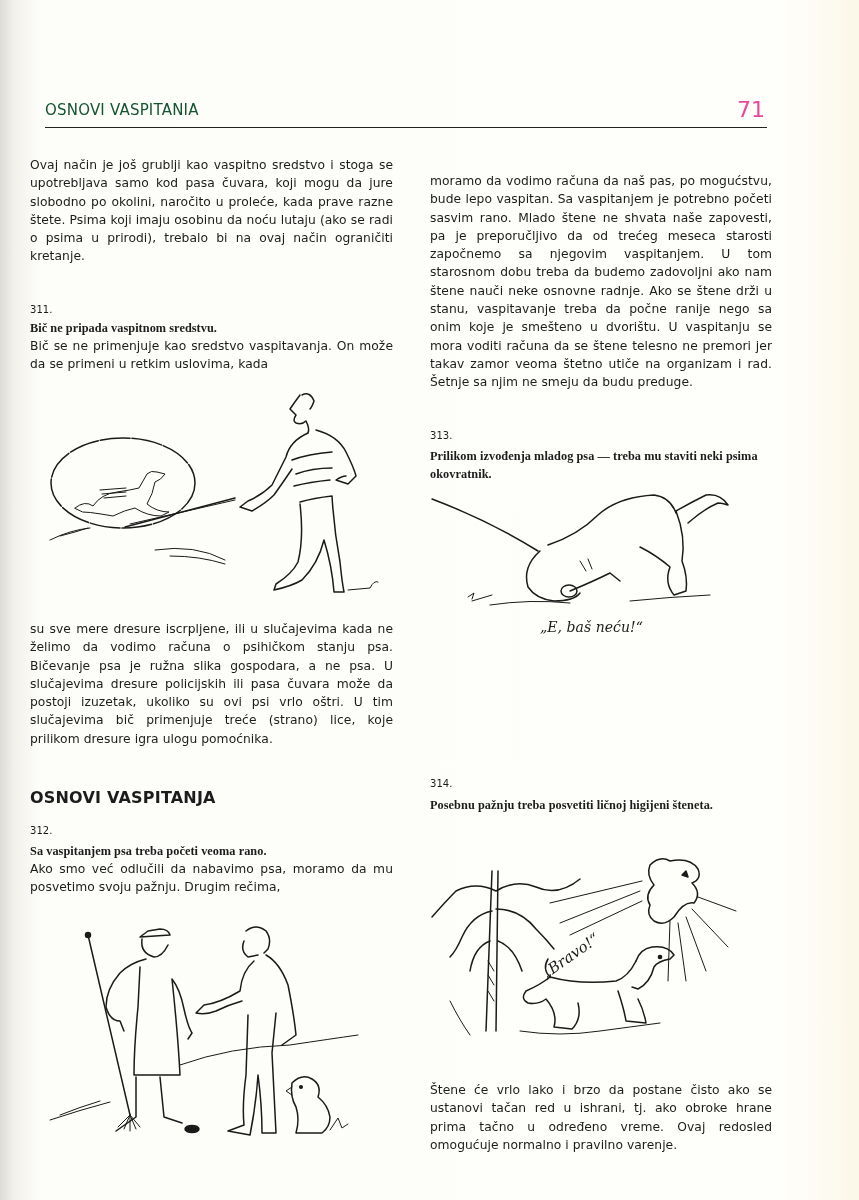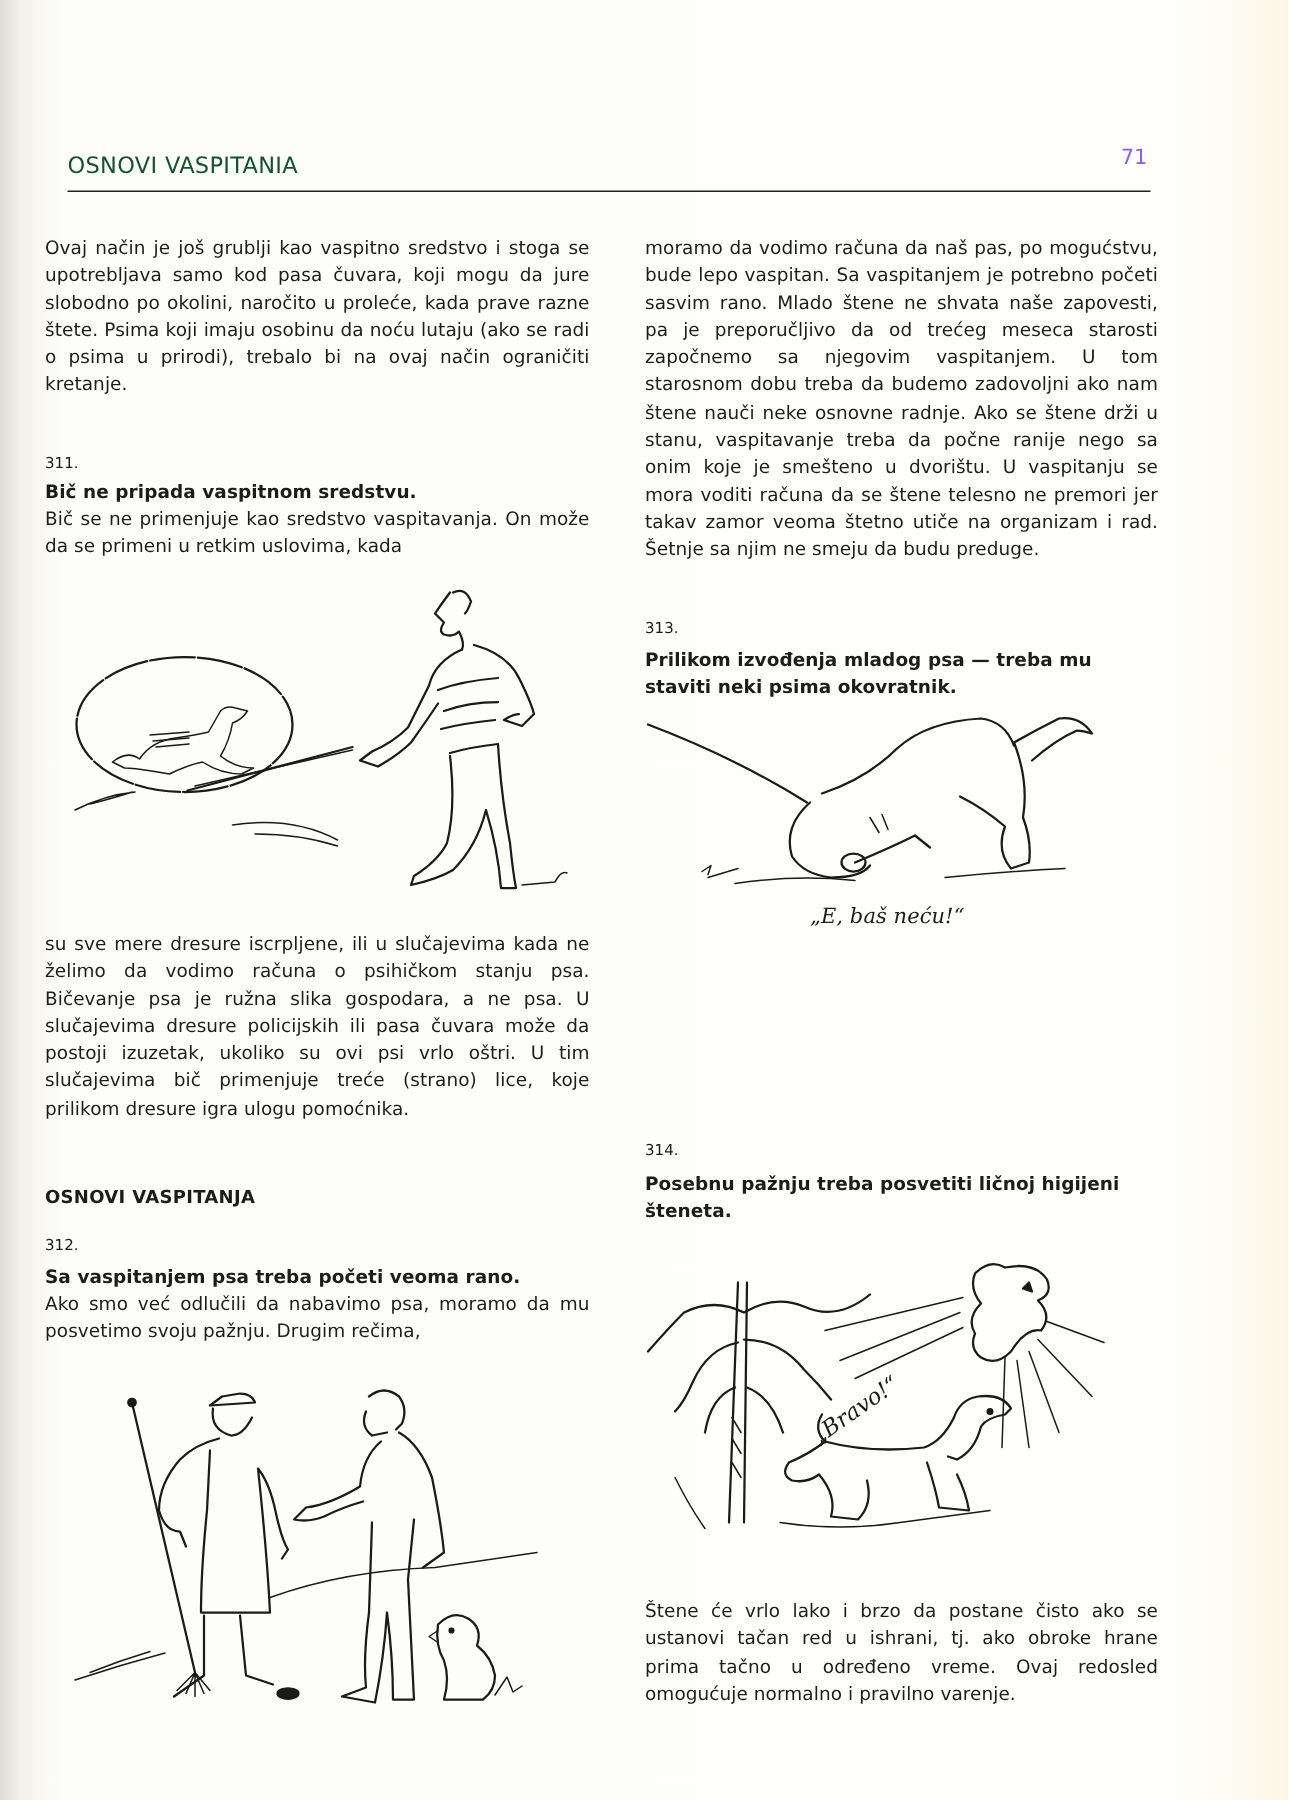--- a/index.html
+++ b/index.html
@@ -9,35 +9,35 @@
     font-family: "DejaVu Sans", sans-serif;
     color: #1c1c1c;
   }
   .header {
     position: absolute; left: 45px; top: 97px; width: 720px; height: 28px;
   }
   .running-head {
     position: absolute; left: 0; top: 4px; font-size: 15px; letter-spacing: 0.2px; color: #14532d;
   }
   .page-number {
-    position: absolute; right: 0; top: 0; font-size: 14px; color: #8b5cf6;
+    position: absolute; right: 0; top: 0; font-size: 22px; color: #ec4899;
   }
   .rule {
     position: absolute; left: 45px; top: 127px; width: 722px; height: 1px; background: #222;
   }
   .col {
     position: absolute; font-size: 12.3px; line-height: 18.3px; letter-spacing: 0.05px;
   }
   .col-left { left: 30px; width: 363px; }
   .col-right { left: 430px; width: 342px; }
   p { margin: 0; text-align: justify; }
   .blk { position: absolute; }
   .secnum { font-size: 10px; text-align: center; }
-  .bold { font-weight: bold; }
-  .heading { font-weight: bold; font-size: 12px; letter-spacing: 0.2px; }
+  .bold { font-weight: bold; font-family: Liberation Serif, serif; }
+  .heading { font-weight: bold; font-size: 16px; letter-spacing: 0.2px; }
   .caption {
     position: absolute; font-family: "DejaVu Serif", serif; font-style: italic; font-size: 14px;
   }
   svg.ill { position: absolute; overflow: visible; }
   svg.ill * { fill: none; stroke: #1a1a1a; stroke-width: 1.5; stroke-linecap: round; stroke-linejoin: round; }
   svg.ill .thin { stroke-width: 1; }
   svg.ill .fill { fill: #1a1a1a; }
   svg.ill text { fill: #1a1a1a; stroke: none; font-family: "DejaVu Serif", serif; font-style: italic; font-size: 15px; }
 </style>
 </head>
@@ -107,21 +107,21 @@
       <path d="M262 172 l-6 4 l6 4" class="thin"></path>
       <circle cx="271" cy="172" r="1.3" class="fill"></circle>
     </g>
     <ellipse cx="162" cy="214" rx="7" ry="3.5" class="fill"></ellipse>
     <path d="M150 150 q50 -18 110 -20 q40 -6 68 -10" class="thin"></path>
     <path d="M20 205 q30 -10 60 -18 M30 200 q20 -8 40 -14" class="thin"></path>
     <path d="M300 215 l8 -12 l4 10 l6 -4" class="thin"></path>
   </svg>
 </div>
 
-<div class="col col-right" style="top:0;height:1084px;">
+<div class="col col-right" style="top:16px;height:1084px;">
   <p class="blk" style="top:156px;width:342px;">moramo da vodimo računa da naš pas, po mogućstvu, bude lepo vaspitan. Sa vaspitanjem je potrebno početi sasvim rano. Mlado štene ne shvata naše zapovesti, pa je preporučljivo da od trećeg meseca starosti započnemo sa njegovim vaspitanjem. U tom starosnom dobu treba da budemo zadovoljni ako nam štene nauči neke osnovne radnje. Ako se štene drži u stanu, vaspitavanje treba da počne ranije nego sa onim koje je smešteno u dvorištu. U vaspitanju se mora voditi računa da se štene telesno ne premori jer takav zamor veoma štetno utiče na organizam i rad. Šetnje sa njim ne smeju da budu preduge.</p>
 
   <div class="blk secnum" style="top:411px;">313.</div>
   <div class="blk bold" style="top:431px;width:342px;">Prilikom izvođenja mladog psa — treba mu staviti neki psima okovratnik.</div>
 
   <svg class="ill" style="left:0;top:465px;" width="330" height="130" viewBox="0 0 330 130">
     <path d="M2 18 Q60 40 108 70"></path>
     <g>
       <path d="M110 70 q-18 16 -12 36 q8 12 26 14 q20 0 26 -8"></path>
       <path d="M118 64 q30 -10 50 -30 q20 -18 56 -20 q16 2 22 18"></path>

